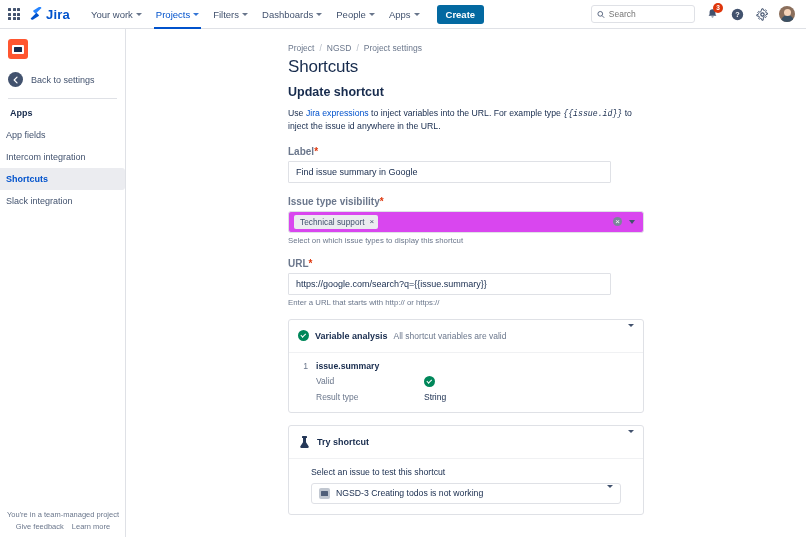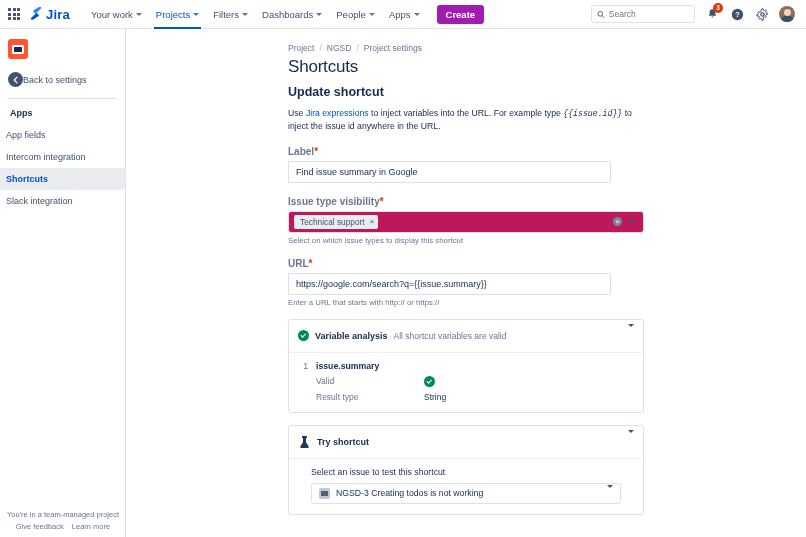--- a/index.html
+++ b/index.html
@@ -29,21 +29,21 @@
   .logo-text { font-size: 13px; font-weight: 700; color: #0052cc; letter-spacing: .2px;
                font-family: "Liberation Sans", sans-serif; }
   .navitems { display: flex; align-items: center; margin-left: 14px; height: 29px; }
   .navitem { font-size: 9.5px; color: #42526e; padding: 0 7px; height: 29px;
              display: flex; align-items: center; gap: 3px; cursor: pointer; position: relative; }
   .navitem.active { color: #0052cc; }
   .navitem.active::after { content:""; position: absolute; left: 5px; right: 5px; bottom: 0;
                             height: 2px; background: #0052cc; }
   .caret { width: 0; height: 0; border-left: 3px solid transparent; border-right: 3px solid transparent;
            border-top: 3.5px solid currentColor; opacity: .8; }
-  .create-btn { background: #a21caf; color: #fff; font-size: 9.5px; font-weight: 600;
+  .create-btn { background: #0369a1; color: #fff; font-size: 9.5px; font-weight: 600;
                 border: none; border-radius: 3px; padding: 4px 9px; margin-left: 10px; cursor: pointer; }
   .nav-right { margin-left: auto; display: flex; align-items: center; gap: 9px; padding-right: 3px;}
   .searchbox { width: 104px; height: 18px; border: 1px solid #dfe1e6; border-radius: 3px;
                display: flex; align-items: center; gap: 4px; padding: 0 5px; background: #fff; }
   .searchbox input { border: none; outline: none; font-size: 8.5px; color: #42526e;
                      width: 100%; background: transparent; font-family: "Liberation Sans", sans-serif; }
   .icon-btn { width: 16px; height: 16px; display:flex; align-items:center; justify-content:center;
               cursor: pointer; position: relative; }
   .badge { position: absolute; top: -3px; right: -3px; background: #de350b; color: #fff;
            font-size: 6.5px; font-weight: 700; border-radius: 7px; min-width: 10px; height: 10px;
@@ -60,21 +60,21 @@
   .sidebar { width: 126px; border-right: 1px solid #dfe1e6; height: 508px; position: relative;
              background: #fff; flex: 0 0 126px; }
   .proj-head { display: flex; align-items: flex-start; gap: 7px; padding: 10px 8px 6px 8px; cursor: pointer;}
   .proj-avatar { width: 20px; height: 20px; border-radius: 3px; background: #ff5630;
                  display:flex; align-items:center; justify-content:center; flex: 0 0 20px; }
   .proj-avatar .inner { width: 12px; height: 9px; background: #fff; border-radius: 1px;
                         display:flex; align-items:center; justify-content:center; }
   .proj-avatar .inner b { display:block; width:8px; height:5px; background:#172b4d; border-radius:.5px;}
   .proj-name { font-size: 9px; font-weight: 700; color: #172b4d; line-height: 1.25; }
   .proj-type { font-size: 7.5px; color: #6b778c; margin-top: 2px; }
-  .back-row { display: flex; align-items: center; gap: 0; padding: 7px 8px; cursor: pointer; }
+  .back-row { display: flex; align-items: center; gap: 8px; padding: 7px 8px; cursor: pointer; }
   .back-circle { width: 15px; height: 15px; border-radius: 50%; background: #42526e;
                  display:flex; align-items:center; justify-content:center; flex:0 0 15px;}
   .back-row span.lbl { font-size: 9px; color: #42526e; }
   .sep { height: 1px; background: #dfe1e6; margin: 4px 8px 0 8px; }
   .side-section { font-size: 9px; font-weight: 700; color: #172b4d; padding: 9px 10px 6px 10px; }
   .side-item { font-size: 9px; color: #42526e; padding: 6px 6px; cursor: pointer;
                border-radius: 0 3px 3px 0; }
   .side-item.active { background: #ebecf0; color: #0052cc; font-weight: 600; }
   .side-footer { position: absolute; bottom: 6px; left: 0; width: 126px; text-align: center; }
   .side-footer .t1 { font-size: 7.5px; color: #6b778c; }
@@ -95,21 +95,21 @@
   .ital { font-style: italic; }
 
   .field-label { font-size: 10px; font-weight: 700; color: #6b778c; margin-top: 13px; }
   .req { color: #de350b; font-weight: 700; }
   .help { font-size: 7.8px; color: #6b778c; margin-top: 3px; }
 
   .input { width: 323px; height: 22px; border: 1px solid #dfe1e6; border-radius: 1px;
            background: #fff; margin-top: 4px; display: flex; align-items: center;
            padding: 0 7px; font-size: 9px; color: #172b4d; }
   .select-box { width: 356px; min-height: 22px; border: 1px solid #dfe1e6; border-radius: 3px;
-                background:#be185d; margin-top: 4px; display:flex; align-items:center;
+                background:#d946ef; margin-top: 4px; display:flex; align-items:center;
                 padding: 2px 4px 2px 5px; gap: 4px; cursor: pointer; }
   .chip { background:#ebecf0; border-radius:2px; font-size:8.3px; color:#42526e;
           padding: 2px 4px 2px 6px; display:flex; align-items:center; gap:5px; }
   .chip .x { color:#42526e; font-size:8px; cursor:pointer; }
   .sel-actions { margin-left:auto; display:flex; align-items:center; gap:7px; padding-right:4px;}
   .clear-ic { width:9px; height:9px; border-radius:50%; background:#7a869a; position:relative;
               display:flex; align-items:center; justify-content:center; cursor:pointer;}
   .clear-ic::before { content:"×"; color:#fff; font-size:8px; line-height:1; }
   .chev { width:0;height:0;border-left:3.5px solid transparent;border-right:3.5px solid transparent;
           border-top:4px solid #42526e; cursor:pointer; }

